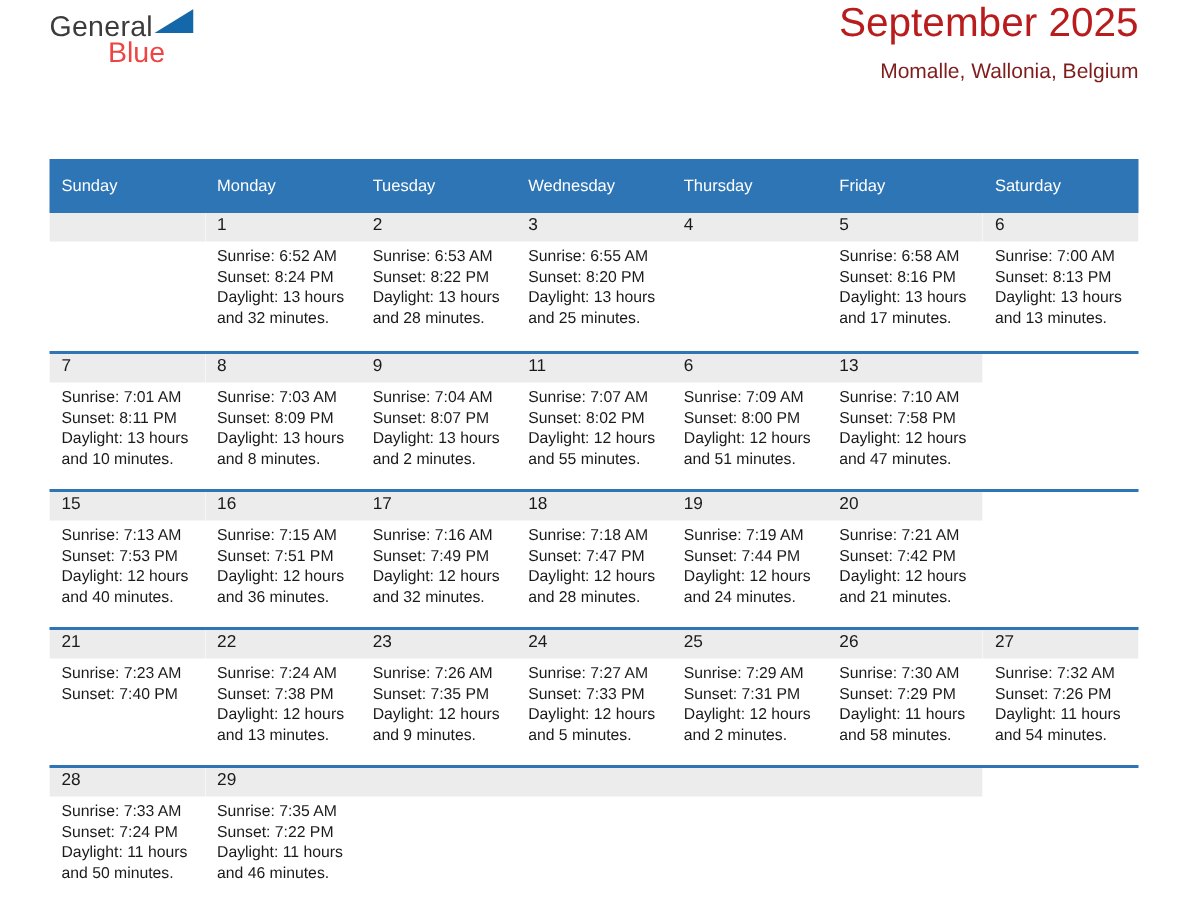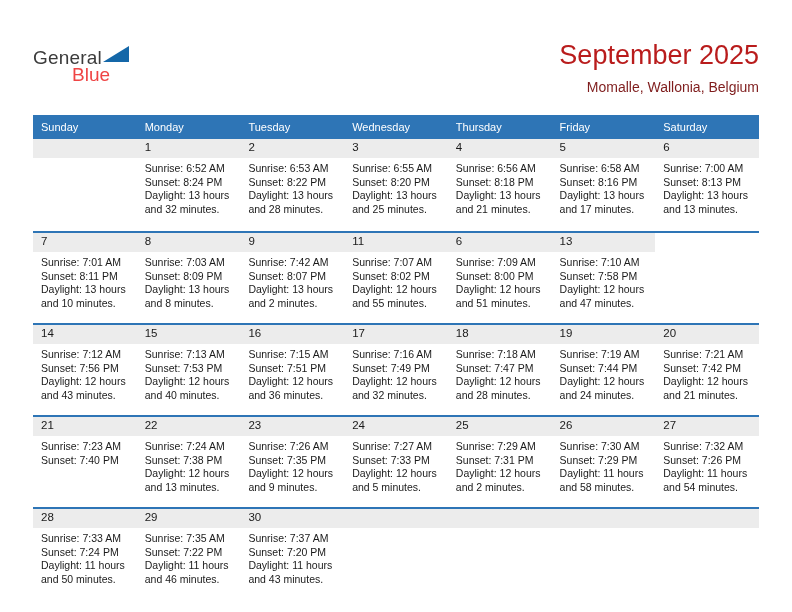--- a/index.html
+++ b/index.html
@@ -6,35 +6,35 @@
   html, body { background: #ffffff; }
   body {
     width: 792px; height: 612px;
     font-family: "Liberation Sans", sans-serif;
     color: #1a1a1a;
     overflow: hidden;
   }
   .page { width: 792px; height: 612px; padding: 0 33px; position: relative; }
 
   
-  .header { display: flex; justify-content: space-between; align-items: flex-start; height: 74px; margin-top: 40px; }
+  .header { display: flex; justify-content: space-between; align-items: flex-start; height: 105px; }
   .logo { padding-top: 6px; line-height: 1; }
   .logo-top { display: flex; align-items: flex-end; }
   .logo-general { font-size: 19px; color: #3b3b3b; letter-spacing: 0.2px; }
   .logo-tri { display: inline-block; margin-left: 1px; margin-bottom: 2px; }
   .logo-blue { font-size: 19px; color: #ef4444; margin-left: 39px; margin-top: -2px; }
   .title-block { text-align: right; }
   .cal-title { font-size: 27px; font-weight: 400; color: #b91c1c; line-height: 1.15; }
   .cal-subtitle { font-size: 14px; font-weight: 400; color: #7f1d1d; margin-top: 8px; }
 
   
   .calendar { width: 726px; margin-top: 1px; }
   .cal-head {
     display: grid; grid-template-columns: repeat(7, 1fr);
-    background: #2e75b6; height: 24px; align-items: center;
+    background: #2e75b6; height: 36px; align-items: center;
   }
   .cal-head .wd {
     color: #ffffff; font-size: 11px; padding-left: 8px;
     white-space: nowrap; overflow: hidden;
   }
   .week-row { display: grid; grid-template-columns: repeat(7, 1fr); height: 92px; }
   .week-row + .week-row { border-top: 2px solid #2e75b6; }
   .day-cell { overflow: hidden; }
   .day-num {
     background: #ececec; height: 19px; font-size: 11.5px;
@@ -102,25 +102,20 @@
           <div class="day-cell">
             <div class="day-num">3</div>
             <div class="day-info">
               <div>Sunrise: 6:55 AM</div>
               <div>Sunset: 8:20 PM</div>
               <div>Daylight: 13 hours and 25 minutes.</div>
             </div>
           </div>
           <div class="day-cell">
             <div class="day-num">4</div>
-            <div class="day-info">
-              <div>Sunrise: 6:56 AM</div>
-              <div>Sunset: 8:18 PM</div>
-              <div>Daylight: 13 hours and 21 minutes.</div>
-            </div>
           </div>
           <div class="day-cell">
             <div class="day-num">5</div>
             <div class="day-info">
               <div>Sunrise: 6:58 AM</div>
               <div>Sunset: 8:16 PM</div>
               <div>Daylight: 13 hours and 17 minutes.</div>
             </div>
           </div>
           <div class="day-cell">
@@ -145,21 +140,21 @@
             <div class="day-num">8</div>
             <div class="day-info">
               <div>Sunrise: 7:03 AM</div>
               <div>Sunset: 8:09 PM</div>
               <div>Daylight: 13 hours and 8 minutes.</div>
             </div>
           </div>
           <div class="day-cell">
             <div class="day-num">9</div>
             <div class="day-info">
-              <div>Sunrise: 7:42 AM</div>
+              <div>Sunrise: 7:04 AM</div>
               <div>Sunset: 8:07 PM</div>
               <div>Daylight: 13 hours and 2 minutes.</div>
             </div>
           </div>
           <div class="day-cell">
             <div class="day-num">11</div>
             <div class="day-info">
               <div>Sunrise: 7:07 AM</div>
               <div>Sunset: 8:02 PM</div>
               <div>Daylight: 12 hours and 55 minutes.</div>
@@ -177,28 +172,20 @@
             <div class="day-num">13</div>
             <div class="day-info">
               <div>Sunrise: 7:10 AM</div>
               <div>Sunset: 7:58 PM</div>
               <div>Daylight: 12 hours and 47 minutes.</div>
             </div>
           </div>
         </div>
         <div class="week-row">
           <div class="day-cell">
-            <div class="day-num">14</div>
-            <div class="day-info">
-              <div>Sunrise: 7:12 AM</div>
-              <div>Sunset: 7:56 PM</div>
-              <div>Daylight: 12 hours and 43 minutes.</div>
-            </div>
-          </div>
-          <div class="day-cell">
             <div class="day-num">15</div>
             <div class="day-info">
               <div>Sunrise: 7:13 AM</div>
               <div>Sunset: 7:53 PM</div>
               <div>Daylight: 12 hours and 40 minutes.</div>
             </div>
           </div>
           <div class="day-cell">
             <div class="day-num">16</div>
             <div class="day-info">
@@ -308,28 +295,20 @@
           </div>
           <div class="day-cell">
             <div class="day-num">29</div>
             <div class="day-info">
               <div>Sunrise: 7:35 AM</div>
               <div>Sunset: 7:22 PM</div>
               <div>Daylight: 11 hours and 46 minutes.</div>
             </div>
           </div>
           <div class="day-cell">
-            <div class="day-num">30</div>
-            <div class="day-info">
-              <div>Sunrise: 7:37 AM</div>
-              <div>Sunset: 7:20 PM</div>
-              <div>Daylight: 11 hours and 43 minutes.</div>
-            </div>
-          </div>
-          <div class="day-cell">
             <div class="day-num"></div>
           </div>
           <div class="day-cell">
             <div class="day-num"></div>
           </div>
           <div class="day-cell">
             <div class="day-num"></div>
           </div>
           <div class="day-cell">
             <div class="day-num"></div>

